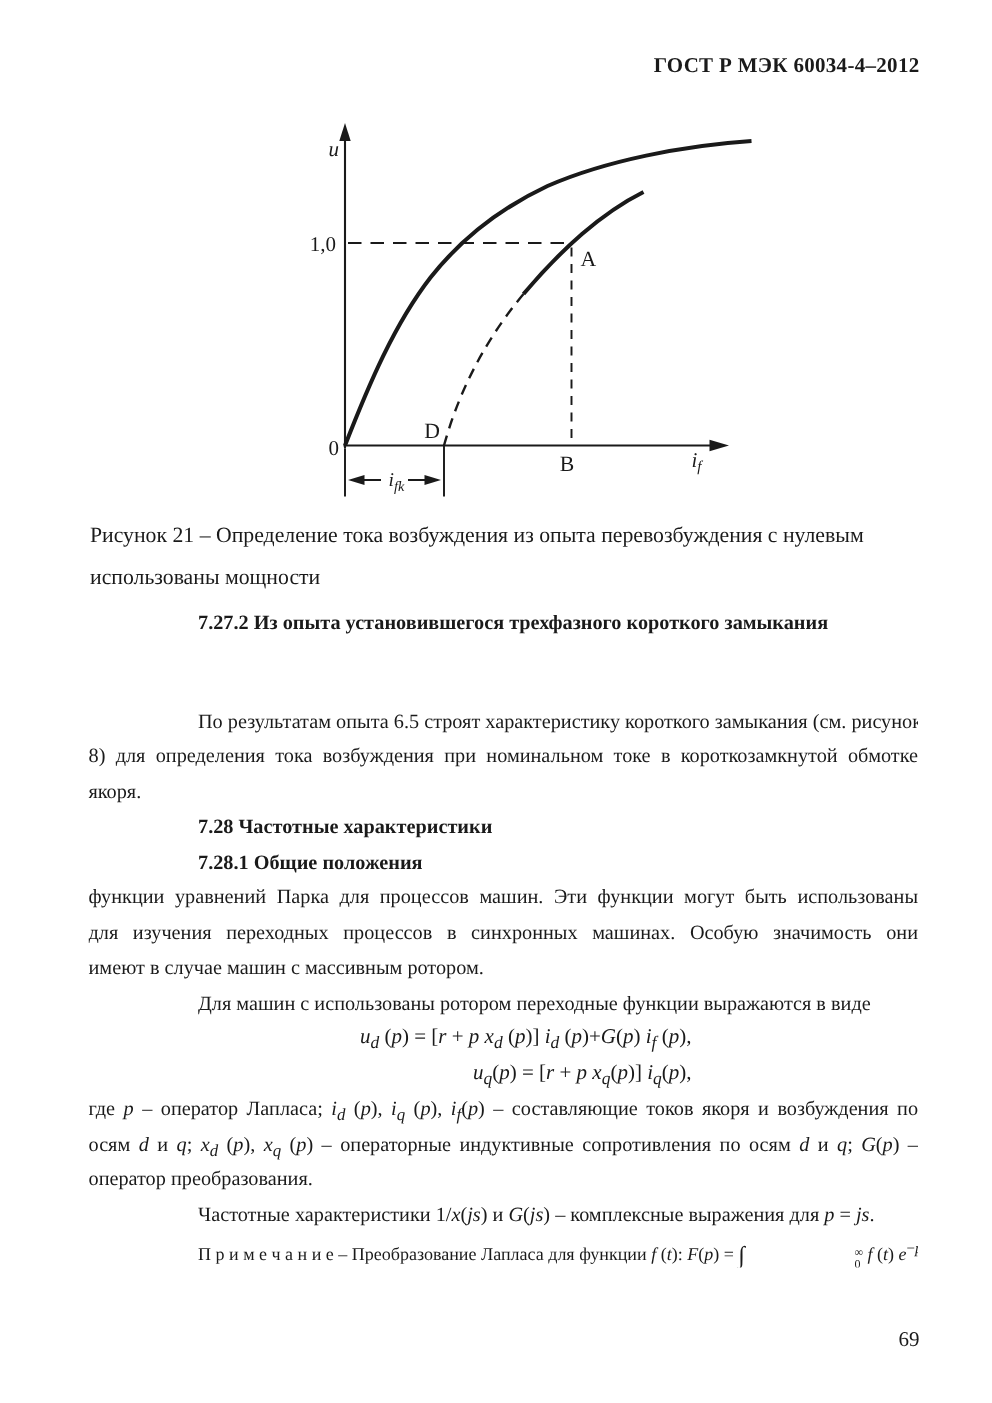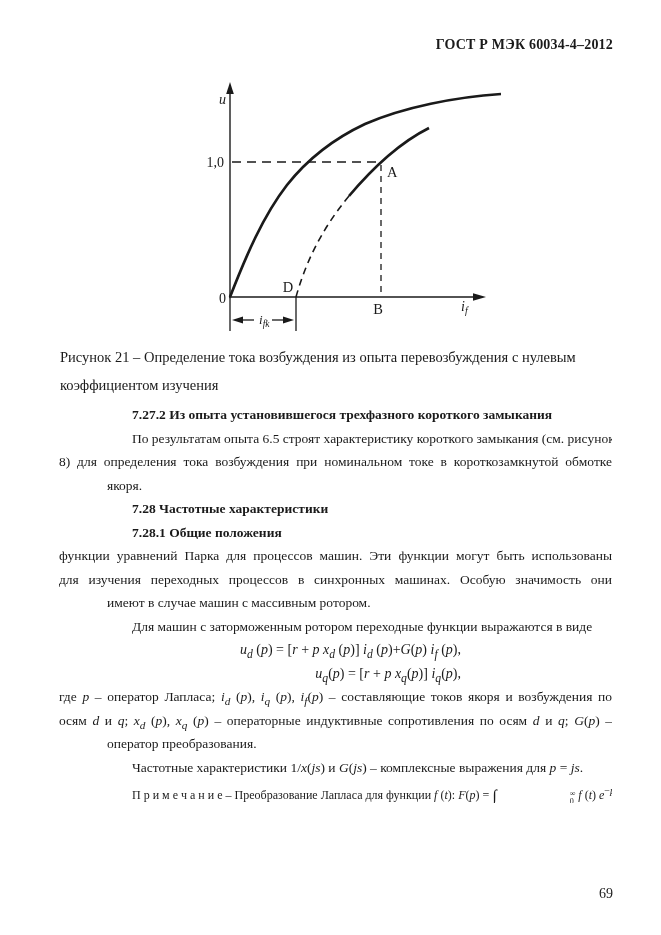--- a/index.html
+++ b/index.html
@@ -17,24 +17,24 @@
   .caption{
     position:absolute;top:344px;left:60px;width:553px;
     font-size:14.5px;line-height:27.5px;
   }
   .textblock{
     position:absolute;top:403px;left:59px;width:553px;
     font-size:13.5px;line-height:23.5px;overflow:hidden;
   }
   .ln{height:23.5px;white-space:nowrap;overflow:hidden;}
   .heading{font-weight:bold;text-indent:73px;}
-  .first{text-indent:73px;text-align:justify;text-align-last:justify;}
+  .first{text-indent:73px;text-align:justify;text-align-last:justify;margin-top:42px;}
   .firstflush{text-align:justify;text-align-last:justify;}
   .mid{text-align:justify;text-align-last:justify;}
-  .last{text-align:left;margin-left:48px;}
+  .last{text-align:left;}
   .single{text-indent:73px;}
   .formula{text-align:right;padding-right:151px;font-size:14px;}
   .note{text-indent:73px;font-size:12px;}
   .note .int{font-size:16px;vertical-align:-2px;}
   .note .lims{display:inline-block;font-size:8px;line-height:1;vertical-align:-5px;text-align:left;}
   .note .lims span{display:block;}
   .pagenum{position:absolute;top:886px;right:48px;font-size:14px;text-align:center;}
   svg text{fill:#1a1a1a;}
 </style>
 </head>
@@ -72,34 +72,34 @@
     <text x="288" y="214" text-anchor="middle" font-size="14.5">D</text>
     <text x="387" y="99" text-anchor="start" font-size="14.5">A</text>
     <text x="378" y="236" text-anchor="middle" font-size="14.5">B</text>
     <text x="461" y="233" font-style="italic"><tspan font-size="14">i</tspan><tspan dy="3" font-size="10">f</tspan></text>
     <text x="259" y="246" font-style="italic"><tspan font-size="13">i</tspan><tspan dy="3" font-size="9.5">fk</tspan></text>
   </svg>
 </div>
 
 <div class="caption">
   <div>Рисунок 21 – Определение тока возбуждения из опыта перевозбуждения с нулевым</div>
-  <div>коэффициентом изучения</div>
+  <div>использованы мощности</div>
 </div>
 
 <div class="textblock">
   <div class="ln heading">7.27.2 Из опыта установившегося трехфазного короткого замыкания</div>
   <div class="ln first">По результатам опыта 6.5 строят характеристику короткого замыкания (см. рисунок</div>
   <div class="ln mid">8) для определения тока возбуждения при номинальном токе в короткозамкнутой обмотке</div>
   <div class="ln last">якоря.</div>
   <div class="ln heading">7.28 Частотные характеристики</div>
   <div class="ln heading">7.28.1 Общие положения</div>
   <div class="ln mid">функции уравнений Парка для процессов машин. Эти функции могут быть использованы</div>
   <div class="ln mid">для изучения переходных процессов в синхронных машинах. Особую значимость они</div>
   <div class="ln last">имеют в случае машин с массивным ротором.</div>
-  <div class="ln single">Для машин с заторможенным ротором  переходные функции выражаются в виде</div>
+  <div class="ln single">Для машин с использованы ротором  переходные функции выражаются в виде</div>
   <div class="ln formula"><i>u<sub>d</sub></i> (<i>p</i>) = [<i>r</i> + <i>p x<sub>d</sub></i> (<i>p</i>)] <i>i<sub>d</sub></i> (<i>p</i>)+<i>G</i>(<i>p</i>) <i>i<sub>f</sub></i> (<i>p</i>),</div>
   <div class="ln formula"><i>u<sub>q</sub></i>(<i>p</i>) = [<i>r</i> + <i>p x<sub>q</sub></i>(<i>p</i>)] <i>i<sub>q</sub></i>(<i>p</i>),</div>
   <div class="ln firstflush">где <i>p</i> – оператор Лапласа; <i>i<sub>d</sub></i> (<i>p</i>), <i>i<sub>q</sub></i> (<i>p</i>), <i>i<sub>f</sub></i>(<i>p</i>) – составляющие токов якоря и возбуждения по</div>
   <div class="ln mid">осям <i>d</i> и <i>q</i>; <i>x<sub>d</sub></i> (<i>p</i>), <i>x<sub>q</sub></i> (<i>p</i>) – операторные индуктивные сопротивления по осям <i>d</i> и <i>q</i>; <i>G</i>(<i>p</i>) –</div>
   <div class="ln last">оператор преобразования.</div>
   <div class="ln single">Частотные характеристики 1/<i>x</i>(<i>js</i>) и <i>G</i>(<i>js</i>) – комплексные выражения для <i>p</i> = <i>js</i>.</div>
   <div class="ln note">П р и м е ч а н и е  – Преобразование Лапласа для функции <i>f</i> (<i>t</i>): <i>F</i>(<i>p</i>) = <span class="int">∫</span><span class="lims"><span>∞</span><span>0</span></span> <i>f</i> (<i>t</i>) <i>e</i><sup>−<i>pt</i></sup> .</div>
 </div>
 
 <div class="pagenum">69</div>

